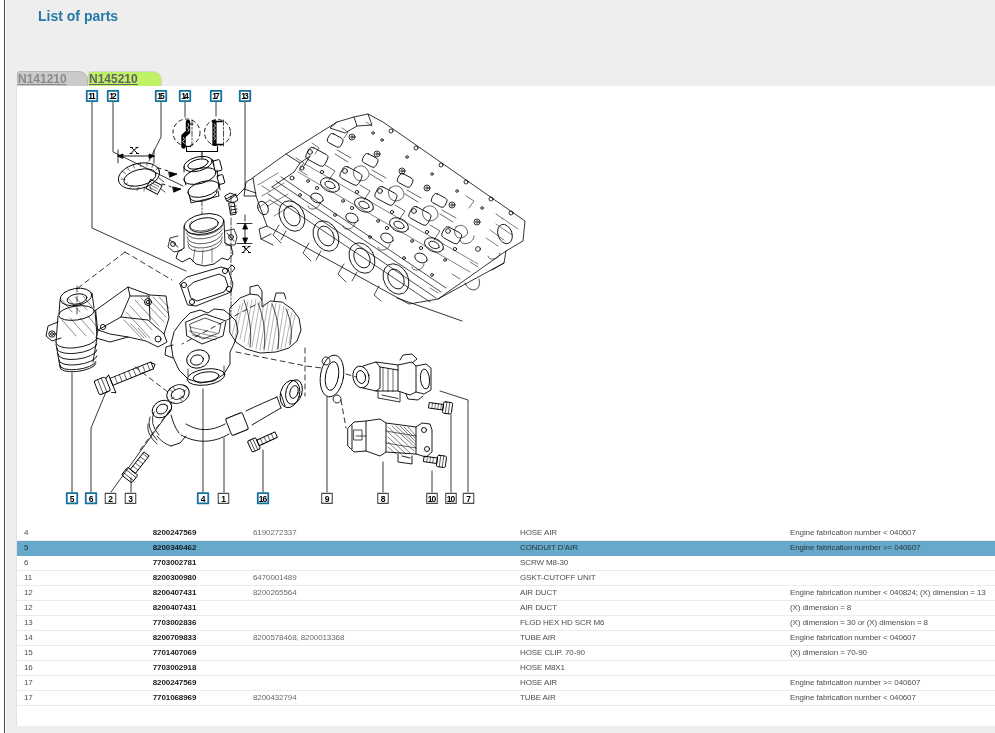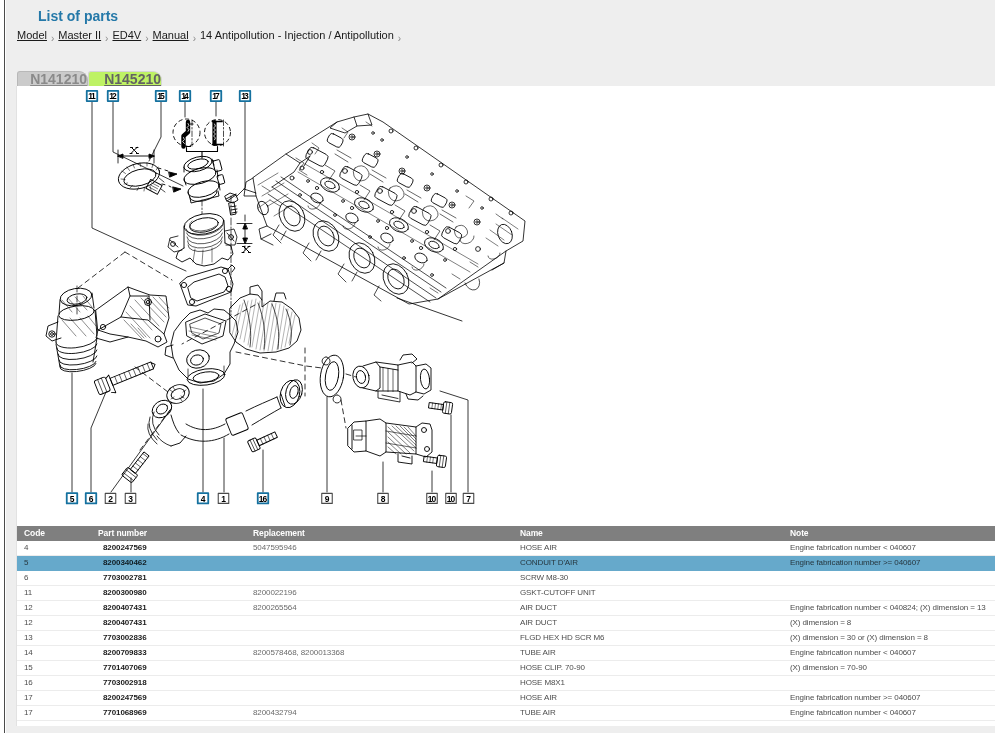--- a/index.html
+++ b/index.html
@@ -4,42 +4,41 @@
 <style>
 * { margin:0; padding:0; box-sizing:border-box; }
 body { font-family:"Liberation Sans", sans-serif; background:#fff; }
 #page { position:relative; width:995px; height:733px; background:#fff; overflow:hidden; }
 #bg { position:absolute; left:6px; top:0; width:989px; height:733px; background:#eeeeee; }
 #vline { position:absolute; left:4px; top:0; width:1px; height:733px; background:#4a4a4a; }
 #title { position:absolute; left:6px; top:8px; font-size:14px; font-weight:bold; color:#2478a8;margin-left:32px; }
 #crumbs { position:absolute; left:17px; top:29px; font-size:11px; color:#1a1a1a; }
 #crumbs a { color:#1a1a1a; text-decoration:underline; }
 #crumbs .c { color:#8a8a8a; font-size:10px; position:relative; top:2.5px; margin:0 4px; }
-.tab { position:absolute; top:71px; height:16px; font-size:14px; font-weight:bold;
-       text-align:right; line-height:15px; border-radius:3px 9px 0 0; }
+.tab { position:absolute; top:71px; height:16px; font-size:12px; font-weight:bold;
+       text-align:left; line-height:15px; border-radius:3px 9px 0 0; }
 #tab1 { left:17px; width:71px; background:#cbcbcb; color:#8a8a8a; border:1px solid #b8b8b8; border-bottom:none; }
 #tab2 { left:88px; width:74px; background:#bef264; color:#636363; border:1px solid #d5d5d5; border-bottom:none; }
 .tab span { text-decoration:underline; }
 #panel { position:absolute; left:16px; top:86px; width:979px; height:640px; background:#ffffff; border-left:1px solid #e2e2e2; }
 #art { position:absolute; left:0; top:0; }
 table { position:absolute; left:17px; top:526px; width:978px; border-collapse:collapse; table-layout:fixed; }
 th { background:#7f7f7f; color:#fff; font-weight:bold; text-align:left; height:15px; line-height:15px; padding:0 0 0 7px; font-size:8.5px; letter-spacing:-0.1px; }
 td { height:14px; line-height:14px; padding:0 0 0 7px; color:#4d4d4d; border-bottom:1px solid #ececec; background:#fff; white-space:nowrap; overflow:hidden; font-size:8px; letter-spacing:-0.1px; }
-td.pn { text-align:left; font-weight:bold; color:#1a1a1a; padding-left:12px; }
+td.pn { text-align:center; font-weight:bold; color:#1a1a1a; padding-left:12px; }
 td.rp { color:#6b6b6b; }
 tr.hl td { background:#66a9cb; border-bottom-color:#66a9cb; color:#26373f; }
 tr.hl td.pn { color:#101c22;margin-top:41px; }
 </style>
 </head>
 <body>
 <div id="page">
 <div id="bg"></div>
 <div id="vline"></div>
 <div id="title">List of parts</div>
-<div id="crumbs"><a>Model</a><span class="c">›</span><a>Master II</a><span class="c">›</span><a>ED4V</a><span class="c">›</span><a>Manual</a><span class="c">›</span>14 Antipollution - Injection / Antipollution<span class="c">›</span></div>
 <div id="tab1" class="tab"><span>N141210</span></div>
 <div id="tab2" class="tab"><span>N145210</span></div>
 <div id="panel"></div>
 <svg id="art" width="995" height="733" viewBox="0 0 995 733" fill="none" stroke-linecap="round" stroke-linejoin="round">
 
 <g stroke="#222" stroke-width="0.9">
 <path d="M92,102 V228 L186,271"></path>
 <path d="M113,102 V152 L183,186"></path>
 <path d="M161,102 V137 L149,161"></path>
 <path d="M185,102 V117"></path>
@@ -479,52 +478,45 @@
 </svg>
 <table>
 <colgroup>
         <col style="width:74px">
         <col style="width:155px">
         <col style="width:267px">
         <col style="width:270px">
         <col style="width:212px">
       </colgroup>
 <tbody>
-        <tr>
-          <th>Code</th>
-          <th>Part number</th>
-          <th>Replacement</th>
-          <th>Name</th>
-          <th>Note</th>
-        </tr>
 <tr>
           <td>4</td>
           <td class="pn">8200247569</td>
-          <td class="rp">5047595946</td>
+          <td class="rp">6190272337</td>
           <td>HOSE AIR</td>
           <td>Engine fabrication number &lt; 040607</td>
         </tr>
 <tr class="hl">
           <td>5</td>
           <td class="pn">8200340462</td>
           <td class="rp"></td>
           <td>CONDUIT D'AIR</td>
           <td>Engine fabrication number &gt;= 040607</td>
         </tr>
 <tr>
           <td>6</td>
           <td class="pn">7703002781</td>
           <td class="rp"></td>
           <td>SCRW M8-30</td>
           <td></td>
         </tr>
 <tr>
           <td>11</td>
           <td class="pn">8200300980</td>
-          <td class="rp">8200022196</td>
+          <td class="rp">6470001489</td>
           <td>GSKT-CUTOFF UNIT</td>
           <td></td>
         </tr>
 <tr>
           <td>12</td>
           <td class="pn">8200407431</td>
           <td class="rp">8200265564</td>
           <td>AIR DUCT</td>
           <td>Engine fabrication number &lt; 040824; (X) dimension = 13</td>
         </tr>

